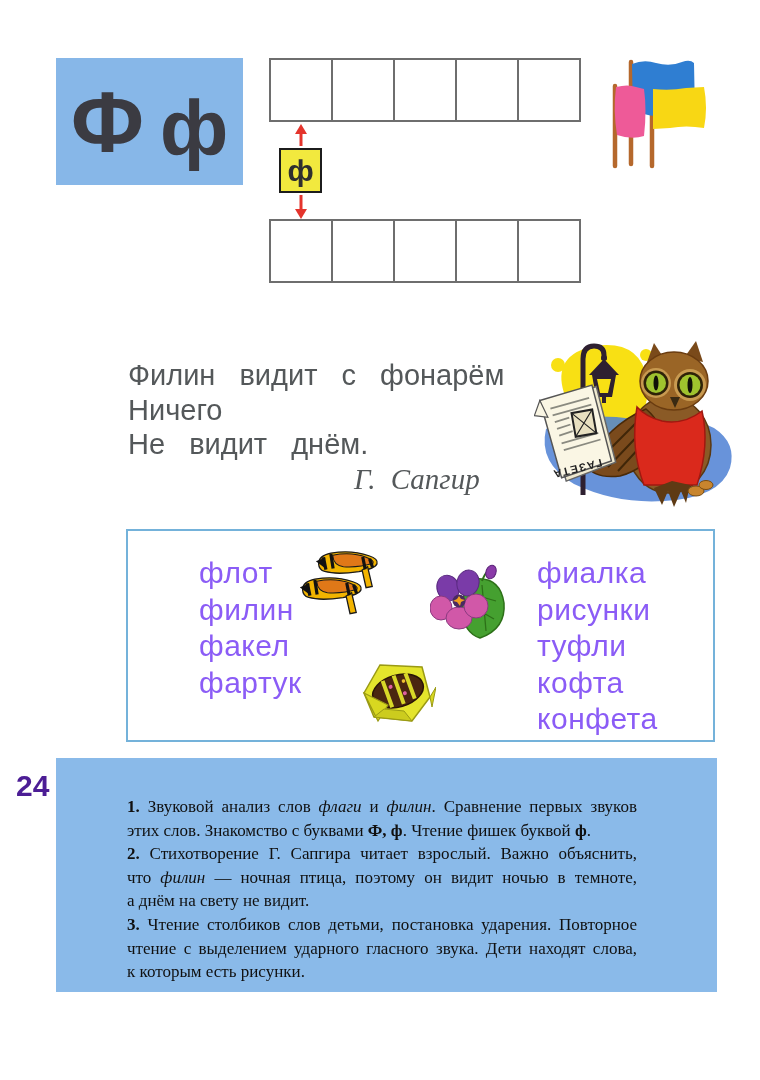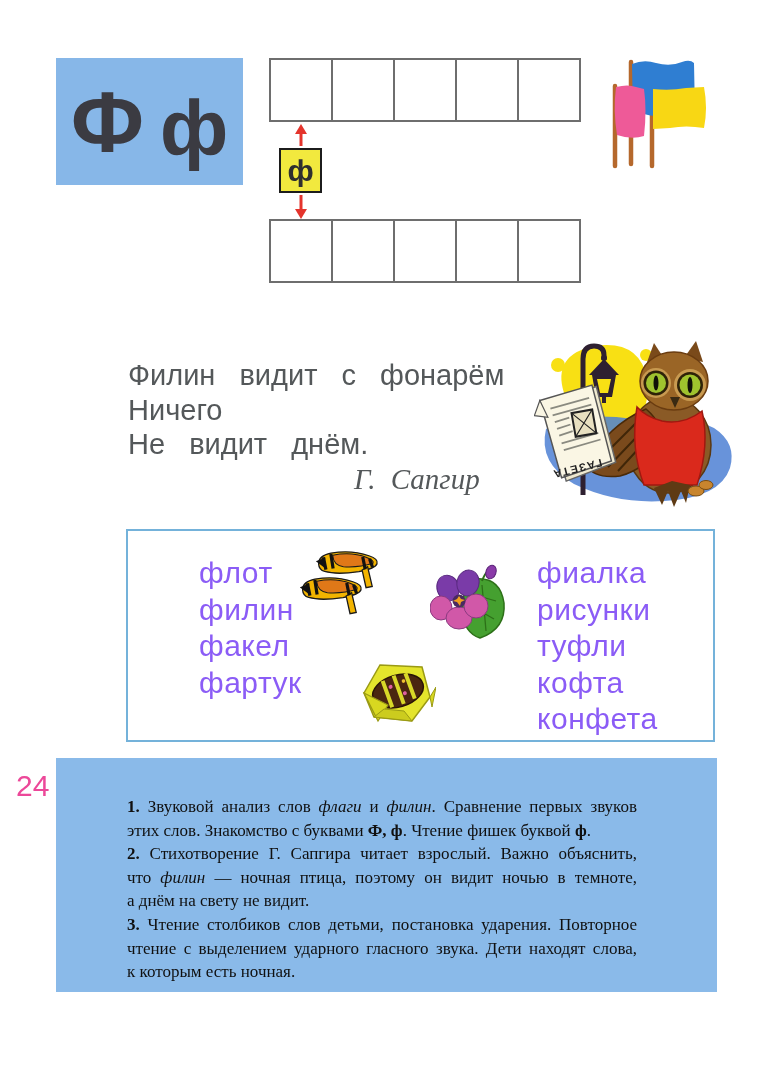--- a/index.html
+++ b/index.html
@@ -30,21 +30,21 @@
   .poem-attr{font-style:italic;margin-left:226px;word-spacing:8px;font-family:Liberation Serif, serif;}
 
   
   .word-card{left:126px;top:529px;width:589px;height:213px;border:2px solid #74b2da;
     box-sizing:border-box;background:#fff;}
   .word-col{position:absolute;font-size:30px;line-height:36.6px;color:#8b5cf6;letter-spacing:0.5px;}
   .word-col.left{left:71px;top:24px;}
   .word-col.right{left:409px;top:24px;}
 
   
-  .page-num{left:16px;top:769px;font-size:30px;font-weight:400;color:#ec4899;}
+  .page-num{left:16px;top:769px;font-size:30px;font-weight:700;color:#4c1d95;}
   .instructions{left:56px;top:758px;width:661px;height:234px;background:#8abae9;}
   .instr-text{position:absolute;left:71px;top:37px;width:510px;
     font-family:"Liberation Serif",serif;font-size:17px;line-height:23.6px;color:#101010;}
   .jline{text-align:justify;text-align-last:justify;}
   .jline.last{text-align:last;text-align-last:left;}
   .seg-b{font-weight:700;}
   .seg-i{font-style:italic;}
 
   svg{display:block;}
 </style>
@@ -226,18 +226,18 @@
           <div class="jline last"><span>этих слов. Знакомство с буквами </span><span class="seg-b">Ф, ф</span><span>. Чтение фишек буквой </span><span class="seg-b">ф</span><span>.</span></div>
         </div>
       <div>
           <div class="jline"><span class="seg-b">2. </span><span>Стихотворение Г. Сапгира читает взрослый. Важно объяснить,</span></div>
           <div class="jline"><span>что </span><span class="seg-i">филин</span><span> — ночная птица, поэтому он видит ночью в темноте,</span></div>
           <div class="jline last"><span>а днём на свету не видит.</span></div>
         </div>
       <div>
           <div class="jline"><span class="seg-b">3. </span><span>Чтение столбиков слов детьми, постановка ударения. Повторное</span></div>
           <div class="jline"><span>чтение с выделением ударного гласного звука. Дети находят слова,</span></div>
-          <div class="jline last"><span>к которым есть ночная.</span></div>
+          <div class="jline last"><span>к которым есть рисунки.</span></div>
         </div>
     </div>
   </div>
 
 </div>
 
 </body></html>

